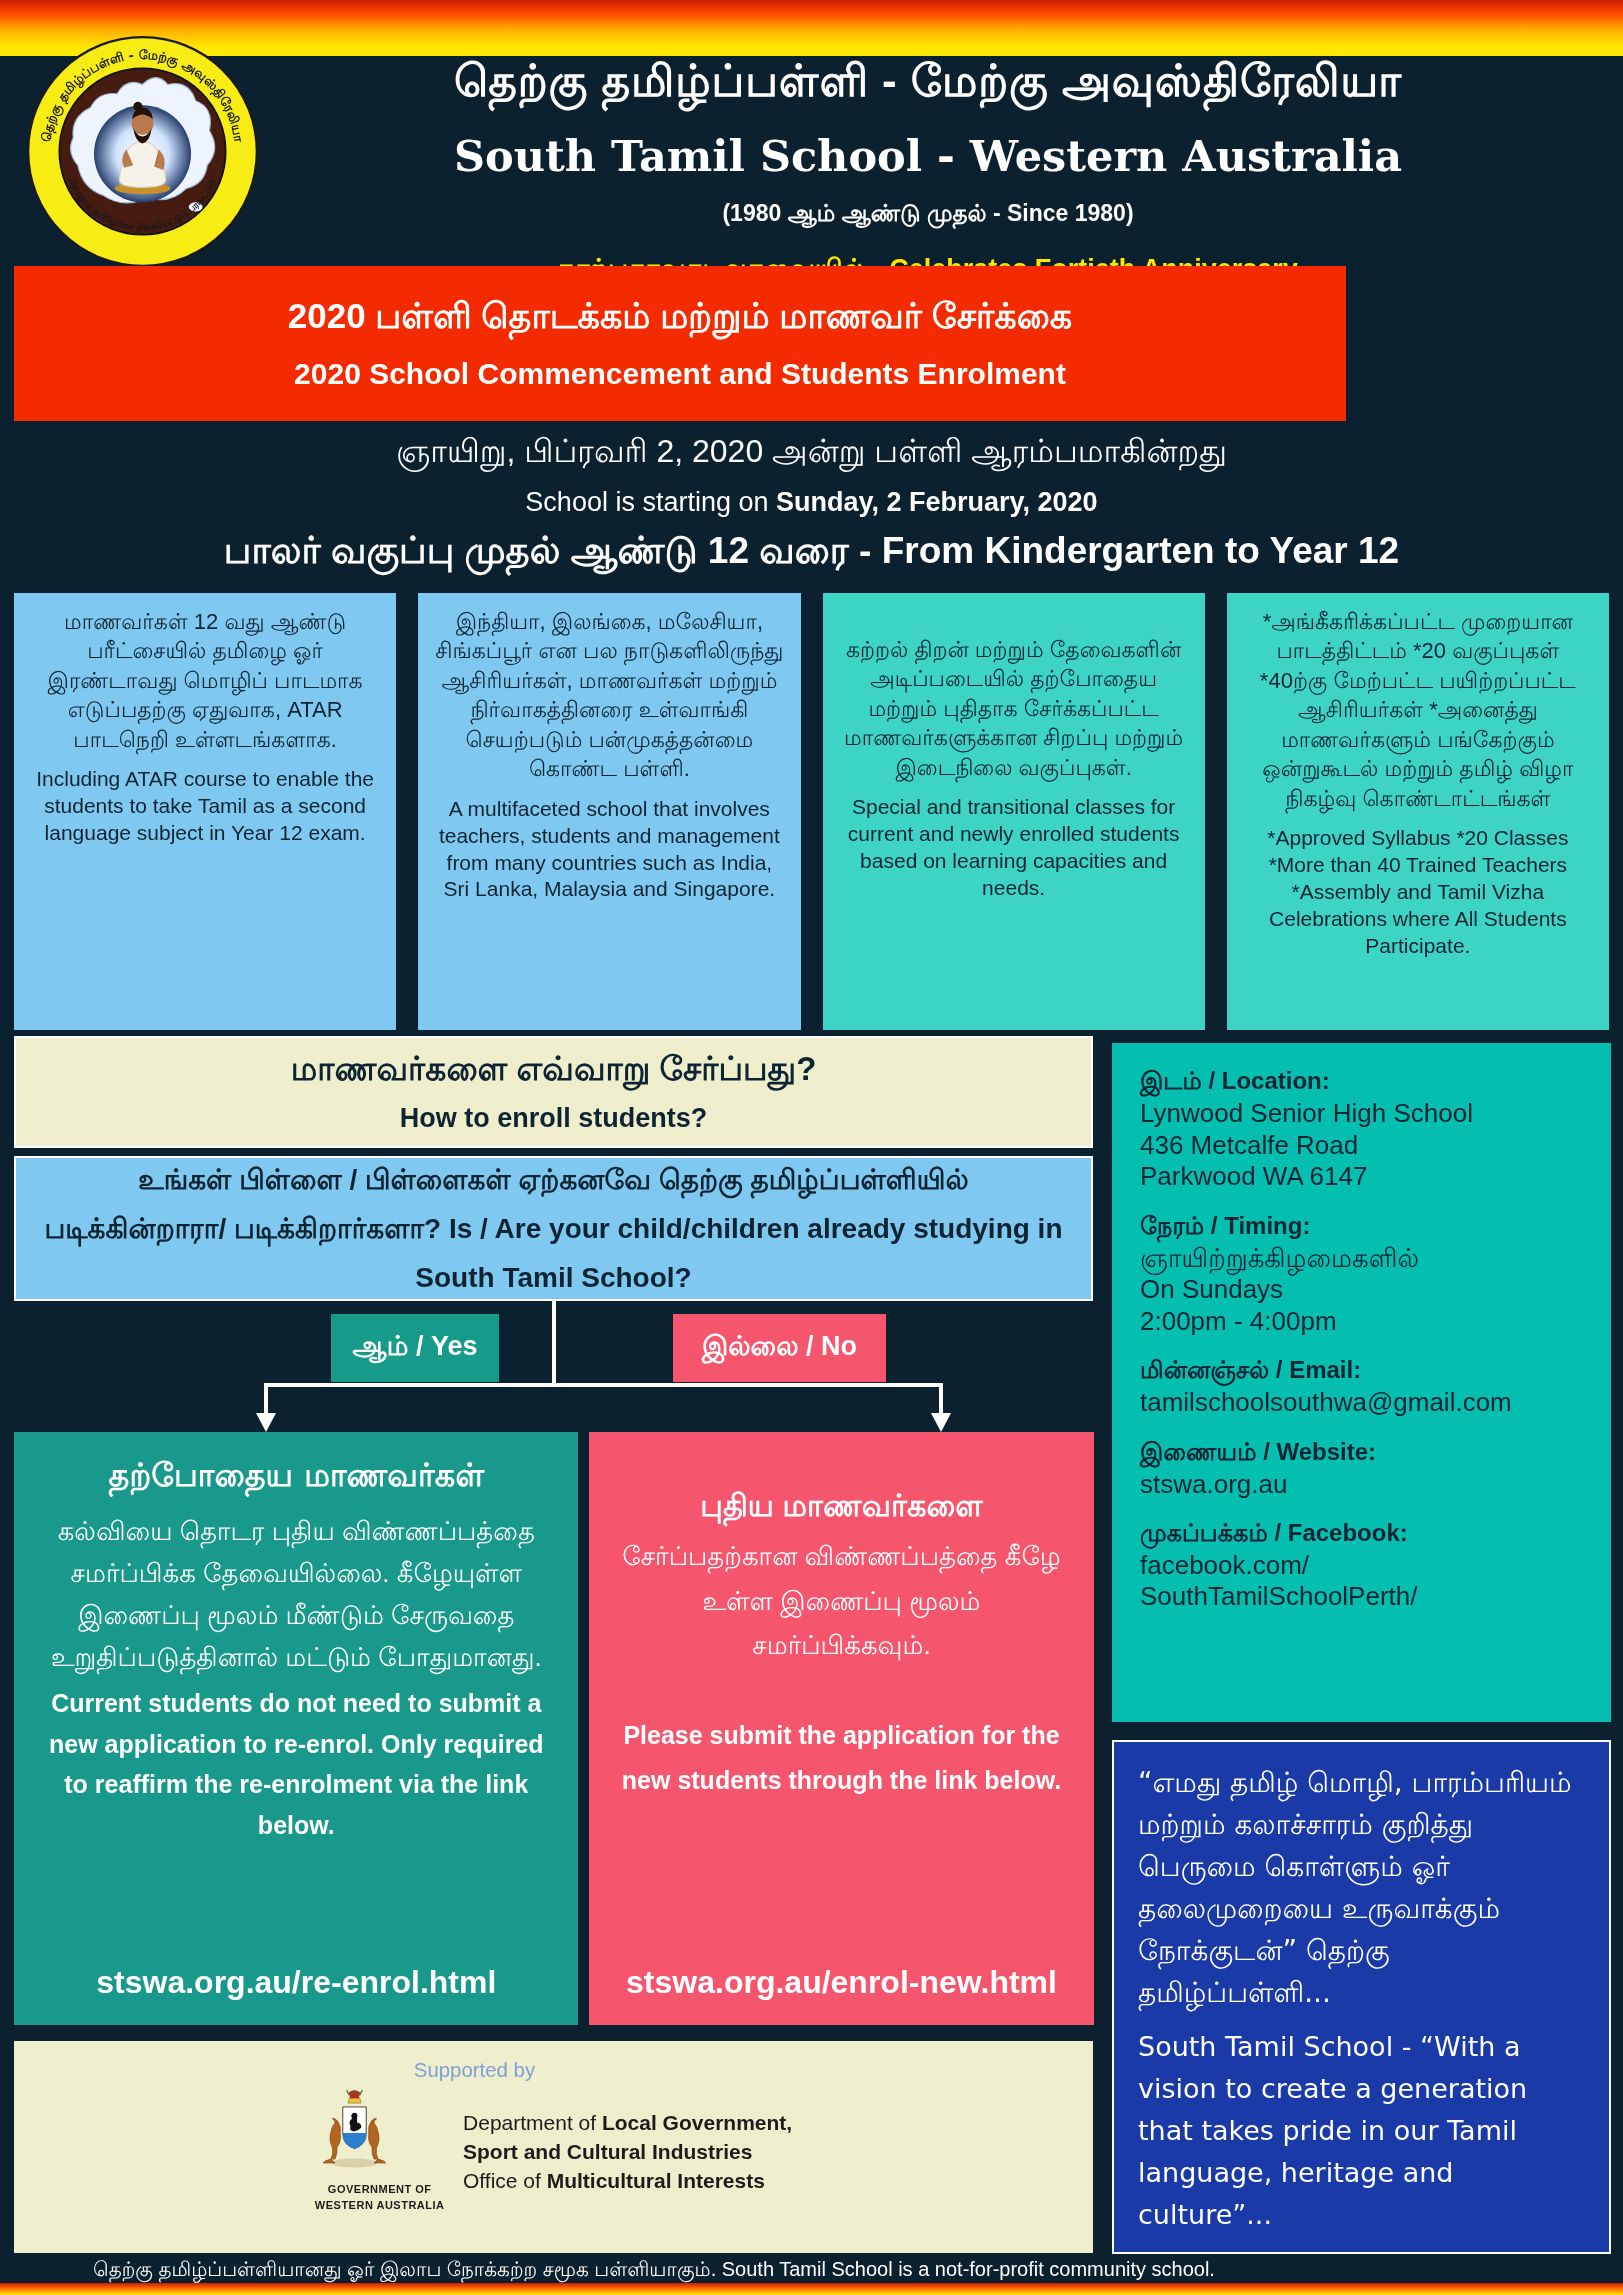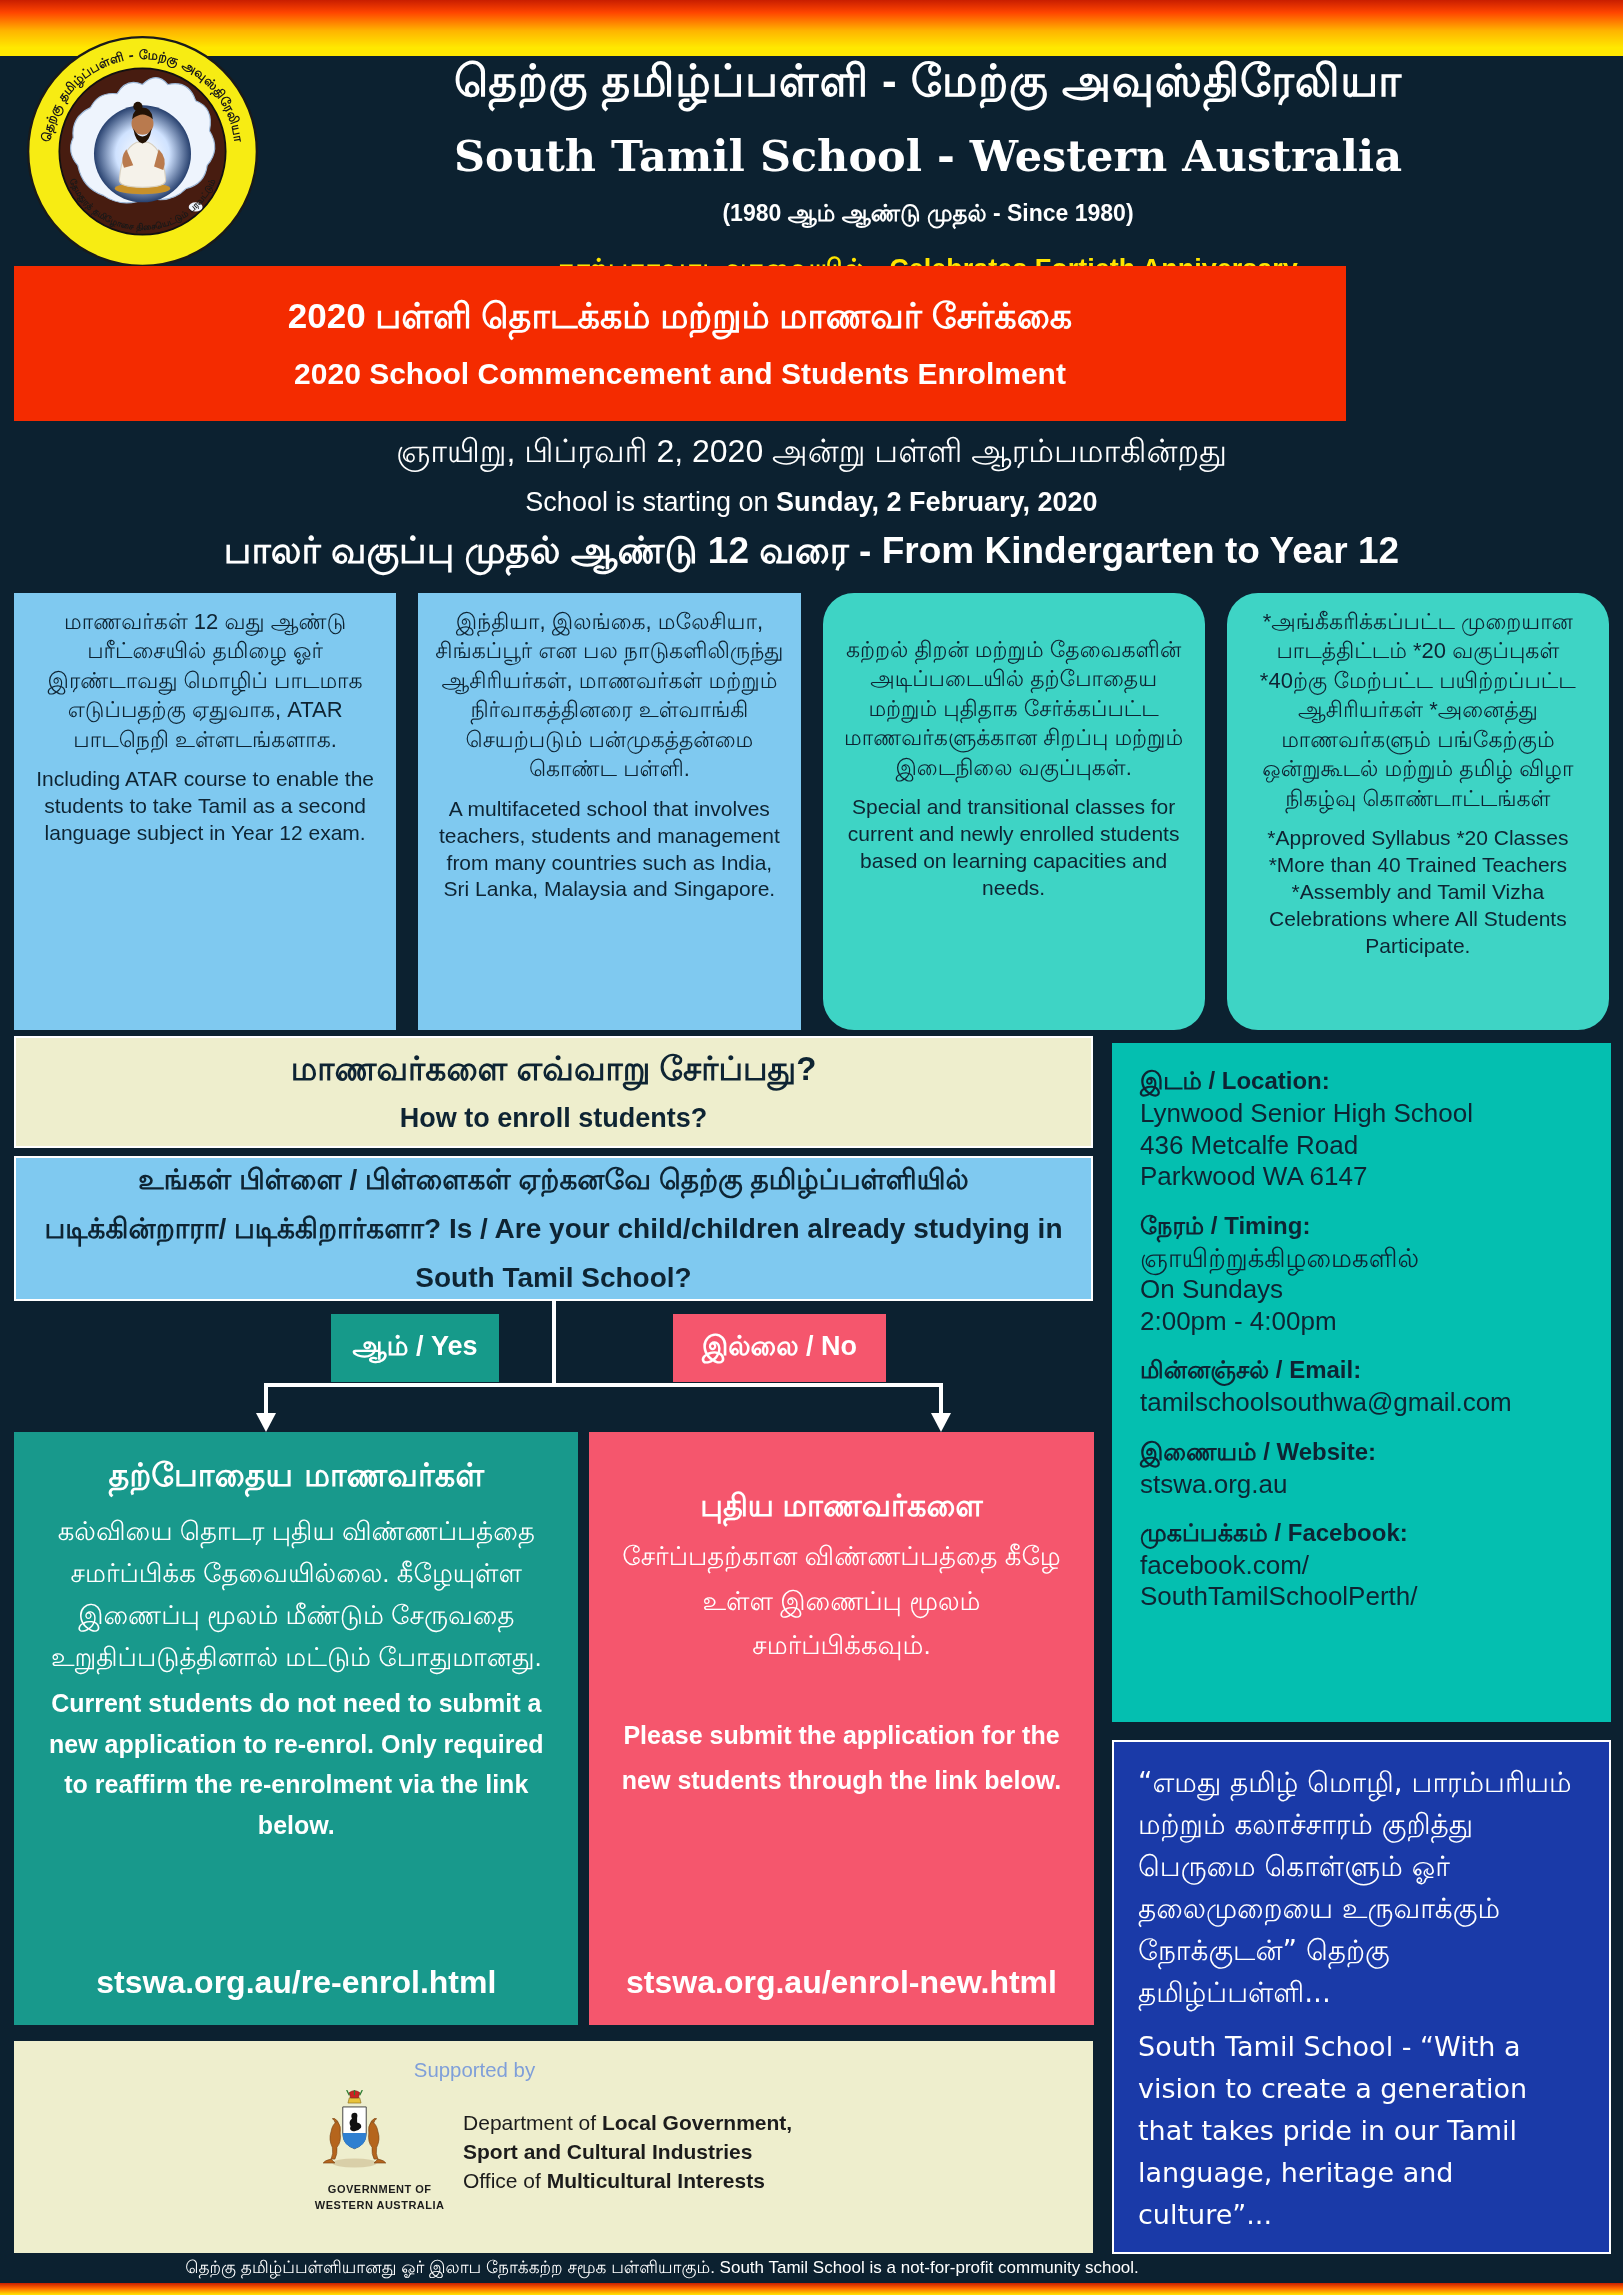--- a/index.html
+++ b/index.html
@@ -35,21 +35,21 @@
   .start-tamil{left:0;top:433px;width:1623px;font-size:32px;}
   .start-eng{left:0;top:487px;width:1623px;font-size:27px;}
   .start-eng b{font-weight:bold;}
   .kinder{left:0;top:530px;width:1623px;font-size:37px;font-weight:bold;}
 
   
   .info-row{left:14px;top:593px;width:1595px;height:437px;display:flex;gap:22px;}
   .info-box{flex:1;padding:14px 15.7px;box-sizing:border-box;color:#0e2433;
     display:flex;flex-direction:column;justify-content:flex-start;}
   .info-box.blue{background:#7fc9f0;}
-  .info-box.teal{background:#3ed4c5;border-radius:31px;}
+  .info-box.teal{background:#3ed4c5;}
   .info-tamil{font-size:22px;line-height:1.34;}
   .info-eng{font-size:21px;line-height:1.28;margin-top:12px;}
 
   
   .enroll-heading{left:14px;top:1036px;width:1595px;height:112px;background:#eeeecd;
     border:2.8px solid #ffffff;box-sizing:border-box;color:#0e2433;
     display:flex;flex-direction:column;justify-content:center;gap:11px;}
   .eh-tamil{font-size:33px;font-weight:bold;}
   .eh-eng{font-size:27px;font-weight:bold;}
   .enroll-heading,.question-box{width:1079px;}
@@ -102,21 +102,21 @@
   
   .supported-box{left:14px;top:2041px;width:1079px;height:212px;background:#eeeecd;color:#1c1c1c;
     display:flex;flex-direction:column;align-items:center;}
   .sup-label{margin-top:17.6px;color:#7f9fd9;font-size:20.4px;transform:translateX(-79px);}
   .sup-row{display:flex;align-items:center;gap:18.5px;margin-top:8.3px;}
   .crest-wrap{display:flex;flex-direction:column;align-items:flex-start;}
   .gov-label{font-size:11px;font-weight:bold;letter-spacing:0.5px;text-align:center;line-height:1.5;margin-top:2.8px;}
   .dept{font-size:21px;line-height:1.4;text-align:left;}
   .dept b{font-weight:bold;}
 
-  .footer-line{left:8px;top:2258px;width:1308px;font-size:17px;color:#ffffff;}
+  .footer-line{left:0;top:2258px;width:1308px;font-size:20px;color:#ffffff;}
 </style>
 </head>
 <body>
 
 <div class="poster">
 
   <div class="abs top-bar"></div>
 
   <svg class="abs logo" viewBox="0 0 200 200">
     <defs>

